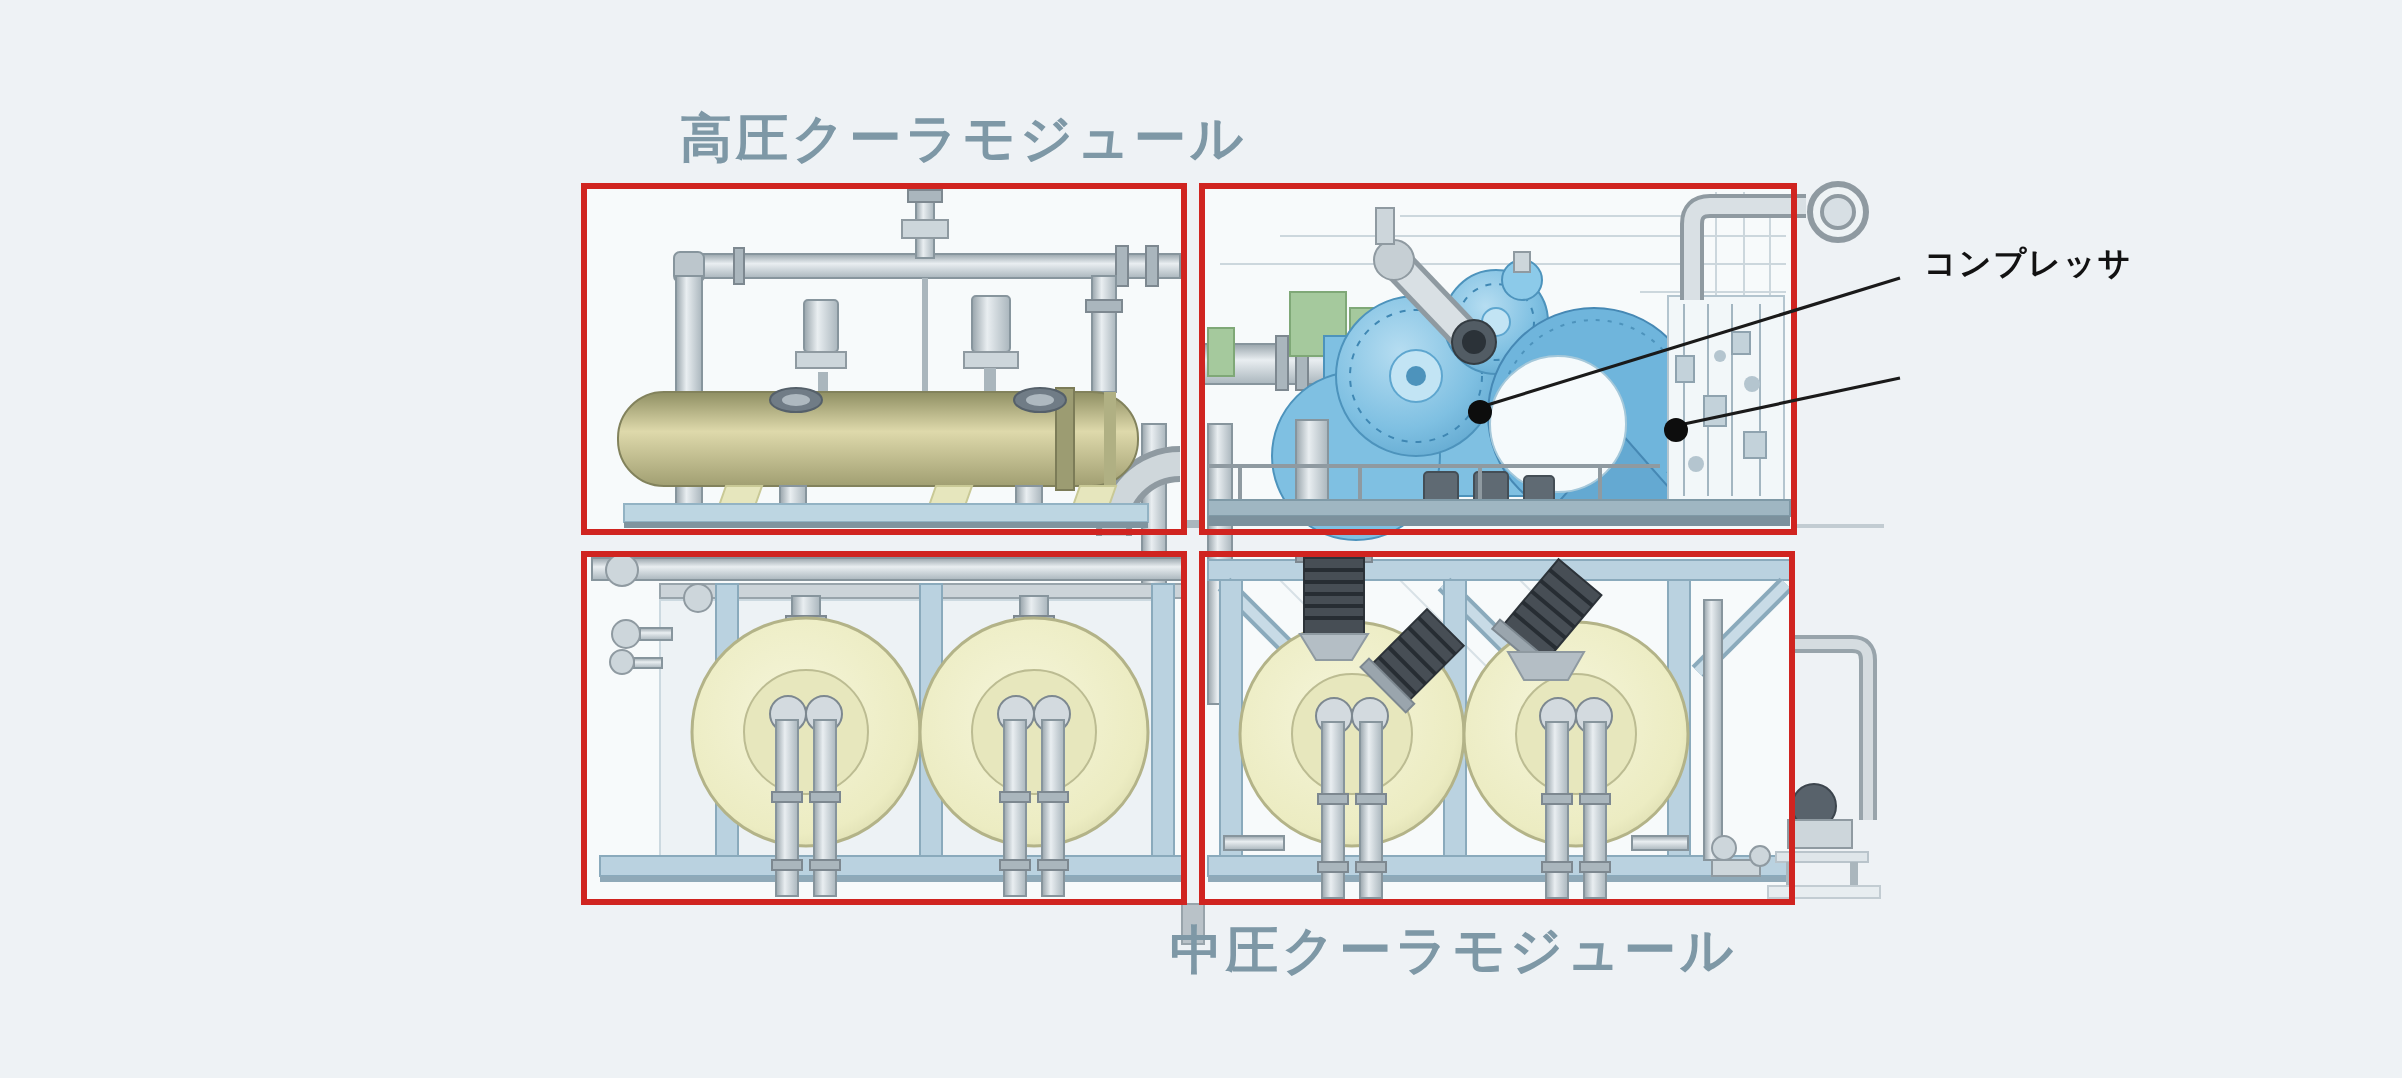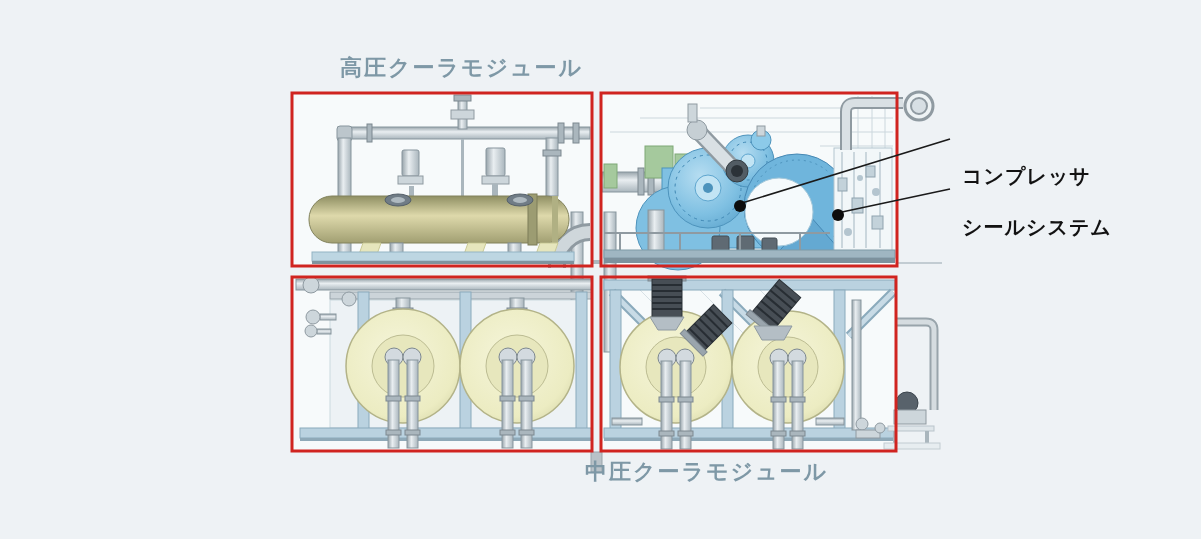--- a/index.html
+++ b/index.html
@@ -6,36 +6,35 @@
   body{font-family:"Liberation Sans","DejaVu Sans",sans-serif;}
   .canvas{
     position:relative;
     width:1201px;height:539px;
     background:#eef2f5;
     overflow:hidden;
   }
   .canvas svg{position:absolute;left:0;top:0;}
   .mlabel{
     position:absolute;
-    font-size:22px;
+    font-size:26px;
     font-weight:bold;
     letter-spacing:2px;
     color:#7e98a6;
     white-space:nowrap;
     line-height:1.05;
   }
   .clabel{
     position:absolute;
-    font-size:20px;
+    font-size:16px;
     font-weight:bold;
     letter-spacing:1px;
     color:#121212;
     white-space:nowrap;
     line-height:1.05;
-    margin-top:41px;
   }
 </style>
 </head>
 <body>
 
 <div class="canvas">
 
 <svg width="1201" height="539" viewBox="0 0 1201 539">
   <defs>
     <linearGradient id="gpH" x1="0" y1="0" x2="0" y2="1">
@@ -387,17 +386,16 @@
 
   <g>
     <line x1="742" y1="203" x2="950" y2="139" stroke="#1a1a1a" stroke-width="1.6"></line>
     <line x1="842" y1="212" x2="950" y2="189" stroke="#1a1a1a" stroke-width="1.6"></line>
     <circle cx="740" cy="206" r="6" fill="#0d0d0d"></circle>
     <circle cx="838" cy="215" r="6" fill="#0d0d0d"></circle>
   </g>
 </svg>
 
 <div class="mlabel" style="left:340px; top:56px;">高圧クーラモジュール</div>
-<div class="mlabel" style="left:585px; top:462px;font-family:Liberation Mono, monospace;">中圧クーラモジュール</div>
+<div class="mlabel" style="left:585px; top:462px;">中圧クーラモジュール</div>
 <div class="clabel" style="left:962px; top:125px;">コンプレッサ</div>
-<div class="clabel" style="left:962px; top:176px;">シールシステム</div>
 
 </div>
 
 </body></html>

